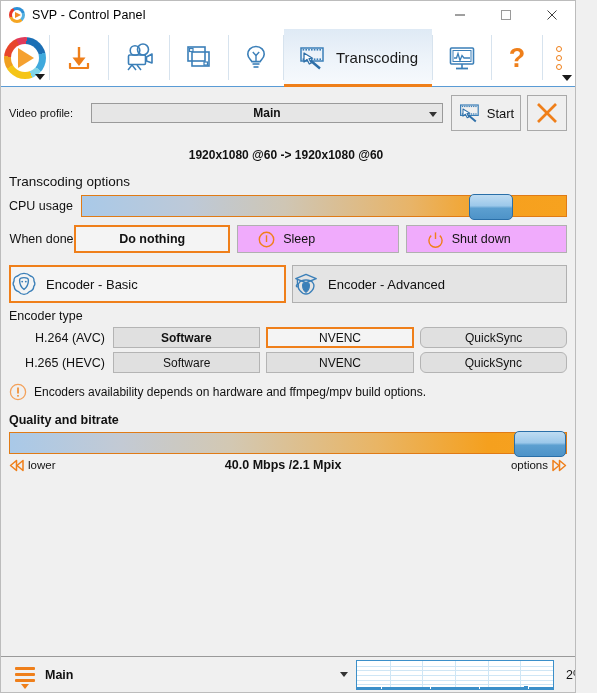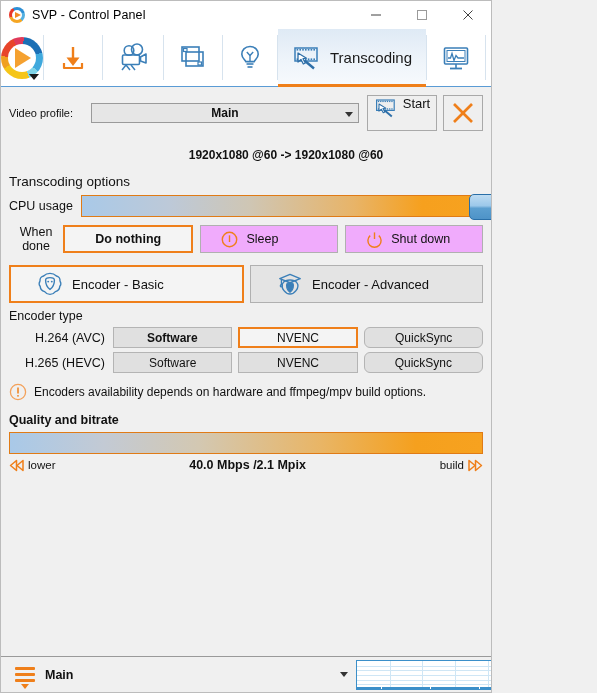--- a/index.html
+++ b/index.html
@@ -7,21 +7,21 @@
     padding: 0;
     width: 597px;
     height: 693px;
     overflow: hidden;
     background: #f0f0f0;
     font-family: "Liberation Sans", sans-serif;
     -webkit-font-smoothing: antialiased;
   }
   #app {
     position: relative;
-    width: 492px;
+    width: 576px;
     height: 693px;
     background: #f0f0f0;
     box-sizing: border-box;
     border: 1px solid #bcbcbc;
     overflow: hidden;
   }
 
   
   .titlebar {
     height: 28px;
@@ -201,21 +201,21 @@
     width:0;height:0;
     border-left:4px solid transparent;
     border-right:4px solid transparent;
     border-top:5px solid #333;
   }
   .startbtn {
     width: 70px; height: 36px;
     margin-left: 8px;
     background: #efefef;
     border: 1px solid #a9a9a9;
-    display:flex; align-items:flex-start; justify-content:center;
+    display:flex; align-items:center; justify-content:center;
     box-sizing:border-box;
   }
   .startbtn .lbl { font-size:13px; color:#111; margin-left:3px;}
   .cancelbtn {
     width: 40px; height: 36px;
     margin-left: 6px;
     background: #efefef;
     border: 1px solid #a9a9a9;
     display:flex; align-items:center; justify-content:center;
     box-sizing:border-box;
@@ -278,21 +278,21 @@
     font-weight: bold;
   }
   .wd-btn .ico { margin-right: 8px; display:flex; align-items:center; }
 
   
   .enc-tabs { margin-top: 12px; display:flex; gap: 6px; }
   .enc-tab {
     height: 38px;
     flex: 1;
     display:flex; align-items:center;
-    padding-left: 26px;
+    padding-left: 0;
     box-sizing:border-box;
     font-size: 13px;
     color: #111;
     background: #e4e4e4;
     border: 1px solid #b0b0b0;
   }
   .enc-tab.sel {
     background: #f4f4f4;
     border: 2px solid #ef7f1a;
   }
@@ -750,21 +750,21 @@
     <div class="qb-legend">
       <span class="side">
         <svg width="16" height="13" viewBox="0 0 16 13">
           <polygon points="7.5,1.5 7.5,11.5 1.5,6.5" fill="none" stroke="#ef7f1a" stroke-width="1.5" stroke-linejoin="round"></polygon>
           <polygon points="14,1.5 14,11.5 8,6.5" fill="none" stroke="#ef7f1a" stroke-width="1.5" stroke-linejoin="round"></polygon>
         </svg>
         <span>lower</span>
       </span>
       <span class="qb-value">40.0 Mbps /2.1 Mpix</span>
       <span class="side">
-        <span>build</span>
+        <span>options</span>
         <svg width="16" height="13" viewBox="0 0 16 13">
           <polygon points="2,1.5 2,11.5 8,6.5" fill="none" stroke="#ef7f1a" stroke-width="1.5" stroke-linejoin="round"></polygon>
           <polygon points="8.5,1.5 8.5,11.5 14.5,6.5" fill="none" stroke="#ef7f1a" stroke-width="1.5" stroke-linejoin="round"></polygon>
         </svg>
       </span>
     </div>
 
     <div class="footer-links">
       <span>Transcoding powered by:</span>
       <a href="#">mpv</a>

